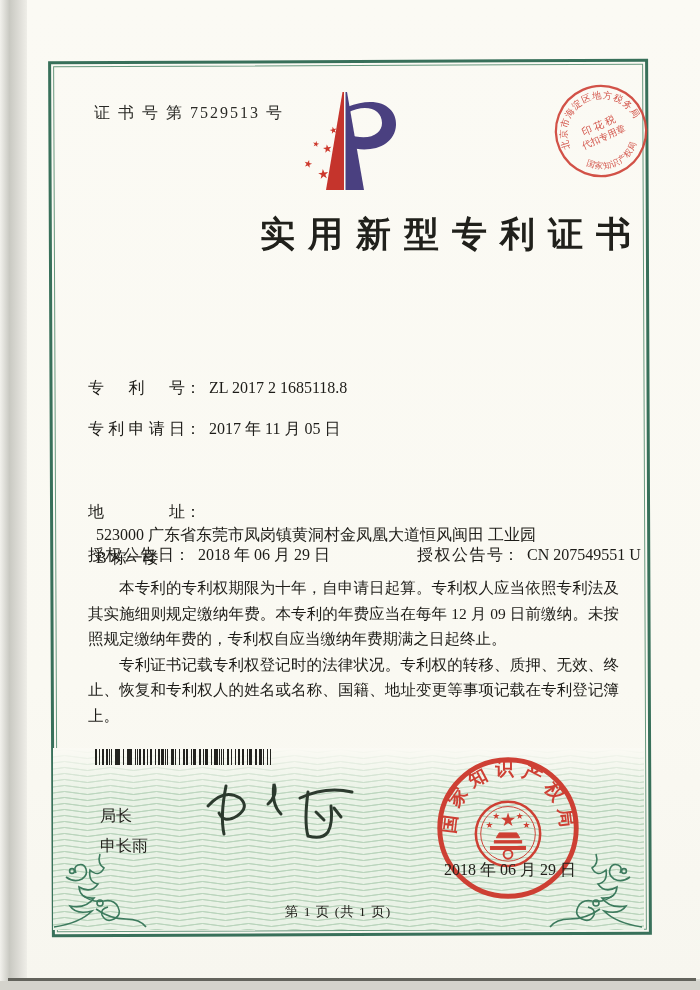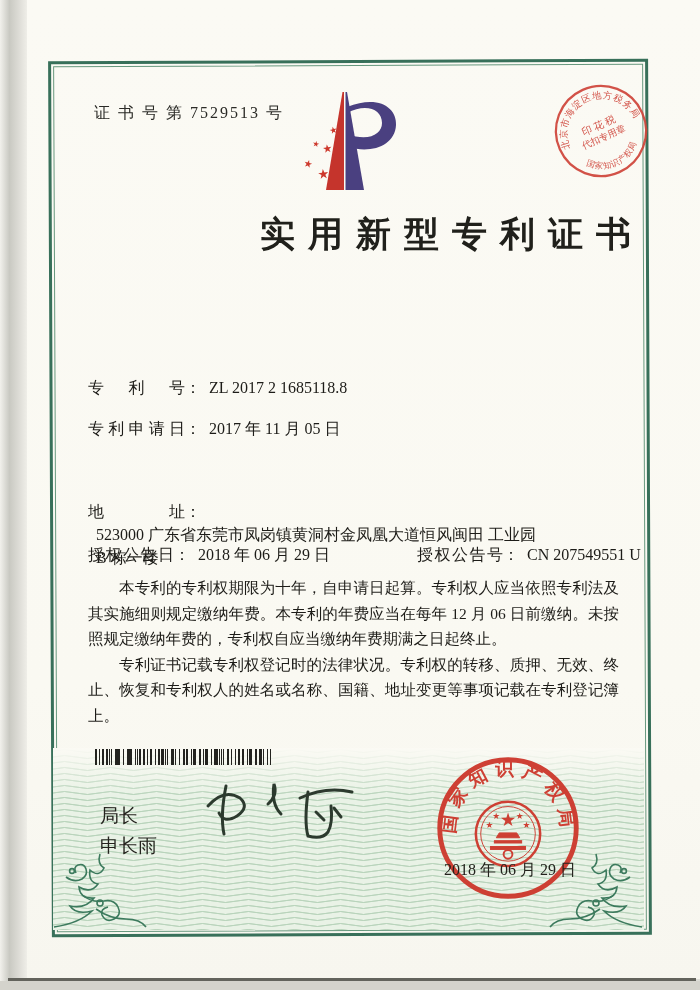--- a/index.html
+++ b/index.html
@@ -36,21 +36,21 @@
   .body-text{position:absolute;left:88px;top:575px;width:531px;z-index:3;}
   .body-text p{margin:0;font-size:15.5px;line-height:25.5px;color:#1d1c18;
     text-align:justify;text-indent:31px;}
 
   .barcode{position:absolute;left:95px;top:749px;width:176px;height:16px;z-index:3;
     background:
       repeating-linear-gradient(90deg,#23231f 0 1.5px,transparent 1.5px 4px),
       repeating-linear-gradient(90deg,#23231f 0 1px,transparent 1px 7px),
       repeating-linear-gradient(90deg,#23231f 0 2px,transparent 2px 11px);}
 
-  .signer{position:absolute;left:100px;top:801px;font-size:19px;color:#24231e;z-index:3;line-height:30px;}
+  .signer{position:absolute;left:100px;top:801px;font-size:16px;color:#24231e;z-index:3;line-height:30px;}
   .signature{position:absolute;left:196px;top:772px;width:180px;height:88px;z-index:4;}
 
   .seal{position:absolute;left:430px;top:750px;width:156px;height:156px;z-index:5;opacity:.95;}
   .seal-date{position:absolute;left:426px;top:860px;width:168px;text-align:center;
     font-size:16px;color:#23221d;z-index:6;white-space:nowrap;}
 
   .flourish{position:absolute;width:96px;height:94px;z-index:2;}
   .flourish-left{left:52px;top:837px;}
   .flourish-right{left:548px;top:837px;transform:scaleX(-1);}
 
@@ -146,21 +146,21 @@
     <span class="lbl">地址</span><span>：</span><span class="val">523000 广东省东莞市凤岗镇黄洞村金凤凰大道恒风闽田 工业园 B 栋一楼</span>
   </div>
   <div class="row" style="top:545px;width:531px">
     <span class="lbl-grant">授权公告日</span><span>：</span><span class="val">2018 年 06 月 29 日</span>
     <span class="grant-right">
       <span class="lbl-grant">授权公告号</span><span>：</span><span class="val">CN 207549551 U</span>
     </span>
   </div>
 
   <div class="body-text">
-    <p>本专利的专利权期限为十年，自申请日起算。专利权人应当依照专利法及其实施细则规定缴纳年费。本专利的年费应当在每年 12 月 06 日前缴纳。未按照规定缴纳年费的，专利权自应当缴纳年费期满之日起终止。</p>
+    <p>本专利的专利权期限为十年，自申请日起算。专利权人应当依照专利法及其实施细则规定缴纳年费。本专利的年费应当在每年 12 月 09 日前缴纳。未按照规定缴纳年费的，专利权自应当缴纳年费期满之日起终止。</p>
     <p>专利证书记载专利权登记时的法律状况。专利权的转移、质押、无效、终止、恢复和专利权人的姓名或名称、国籍、地址变更等事项记载在专利登记簿上。</p>
   </div>
 
   <div class="barcode"></div>
 
   <div class="signer">
     <div>局长</div>
     <div>申长雨</div>
   </div>
 
@@ -193,16 +193,17 @@
       <g stroke="#cd372b" fill="#cd372b">
         <rect x="62" y="99" width="36" height="3"></rect>
         <rect x="66" y="93" width="28" height="2.4"></rect>
         <path d="M68,90 L92,90 L89,85 L71,85 Z"></path>
         <circle cx="80" cy="107" r="4.5" fill="none" stroke-width="2"></circle>
       </g>
     </g>
   </svg>
   <div class="seal-date">2018 年 06 月 29 日</div>
 
+  <div class="footer">第 1 页 (共 1 页)</div>
 
   <div class="page-bottom-edge"></div>
   <div class="below-edge"></div>
 </div>
 
 </body></html>

